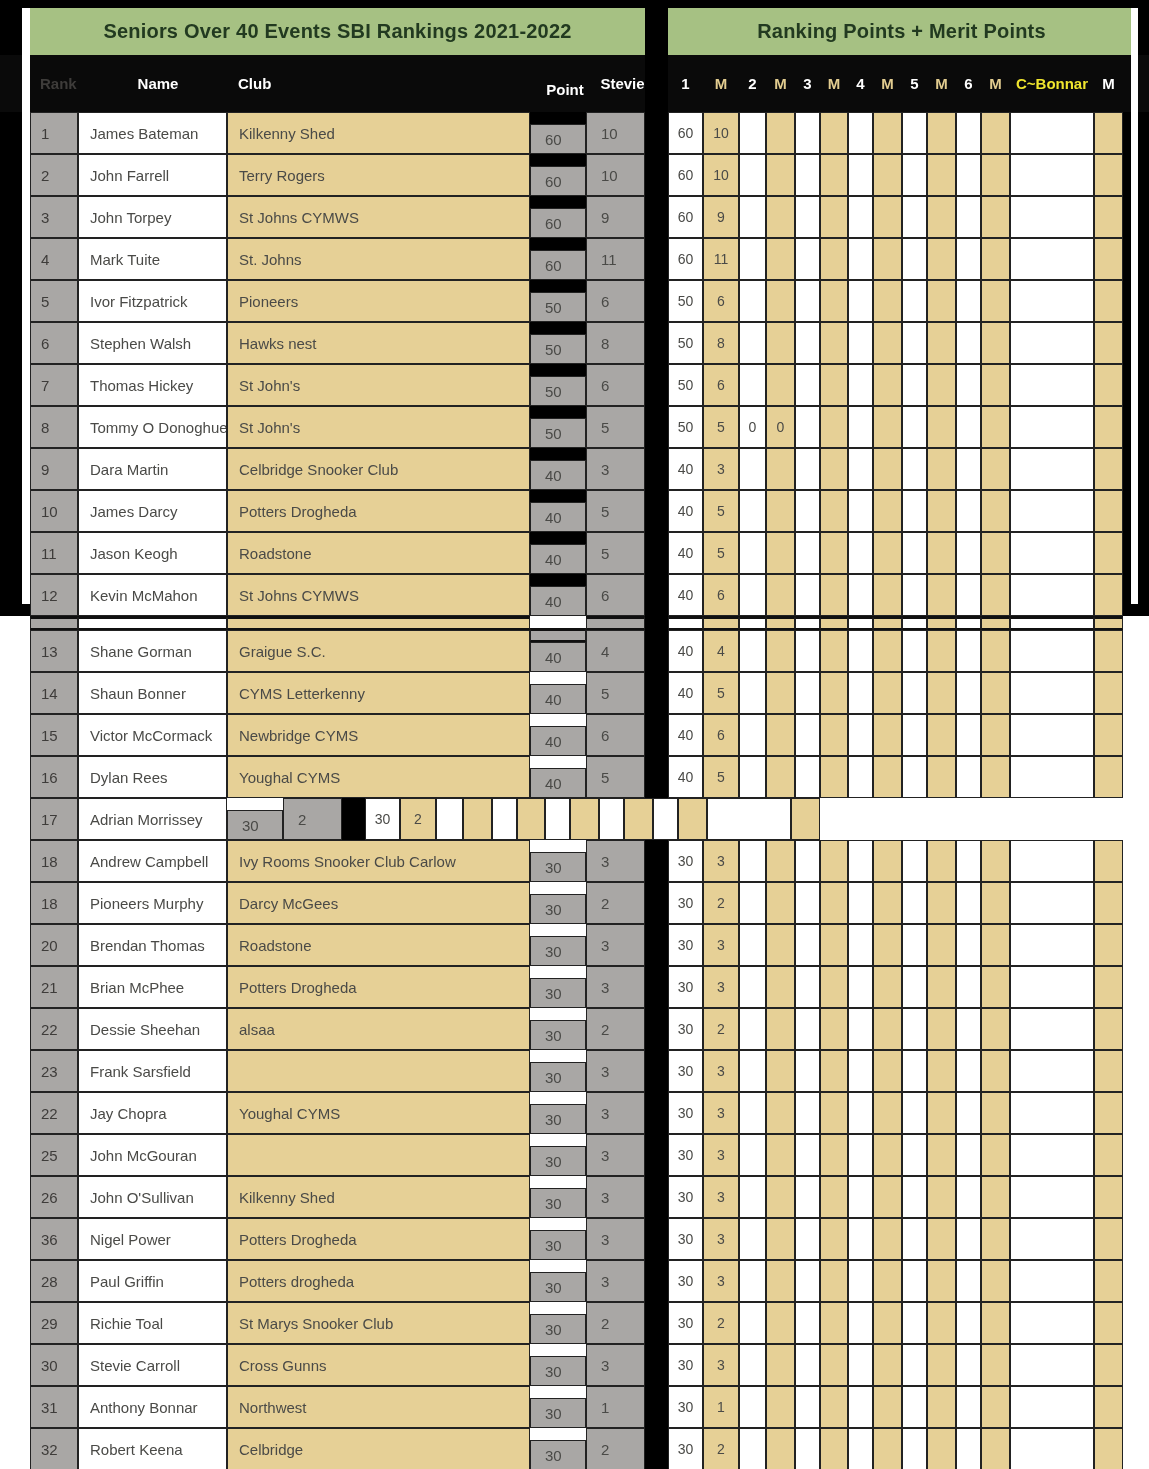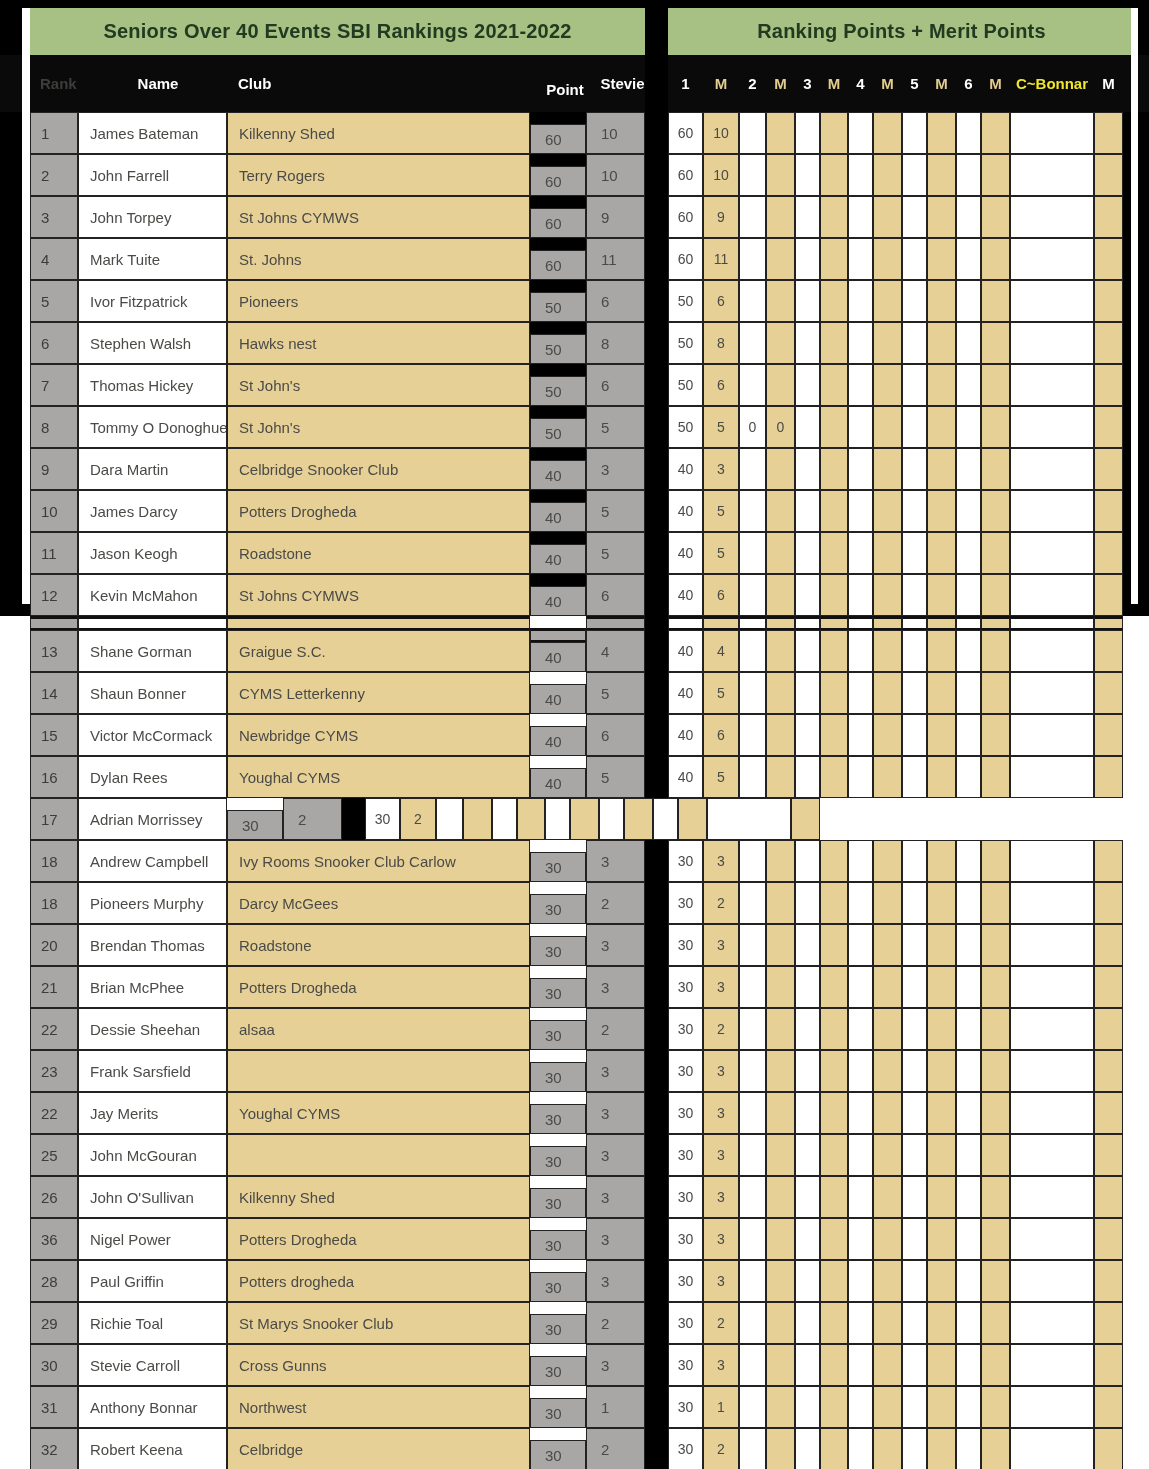--- a/index.html
+++ b/index.html
@@ -606,21 +606,21 @@
         <div class="cell gcell g7 bg-tan"></div>
         <div class="cell gcell g8 bg-white"></div>
         <div class="cell gcell g9 bg-tan"></div>
         <div class="cell gcell g10 bg-white"></div>
         <div class="cell gcell g11 bg-tan"></div>
         <div class="cell gcell g12 bg-white"></div>
         <div class="cell gcell g13 bg-tan"></div>
       </div>
       <div class="row">
         <div class="cell c-rank bg-gray">22</div>
-        <div class="cell c-name bg-white">Jay Merits</div>
+        <div class="cell c-name bg-white">Jay Chopra</div>
         <div class="cell c-club bg-tan">Youghal CYMS</div>
         <div class="cell c-point bg-gray">30</div>
         <div class="cell c-merits bg-gray">3</div>
         <div class="gapcol"></div>
         <div class="cell gcell g0 bg-white">30</div>
         <div class="cell gcell g1 bg-tan">3</div>
         <div class="cell gcell g2 bg-white"></div>
         <div class="cell gcell g3 bg-tan"></div>
         <div class="cell gcell g4 bg-white"></div>
         <div class="cell gcell g5 bg-tan"></div>

